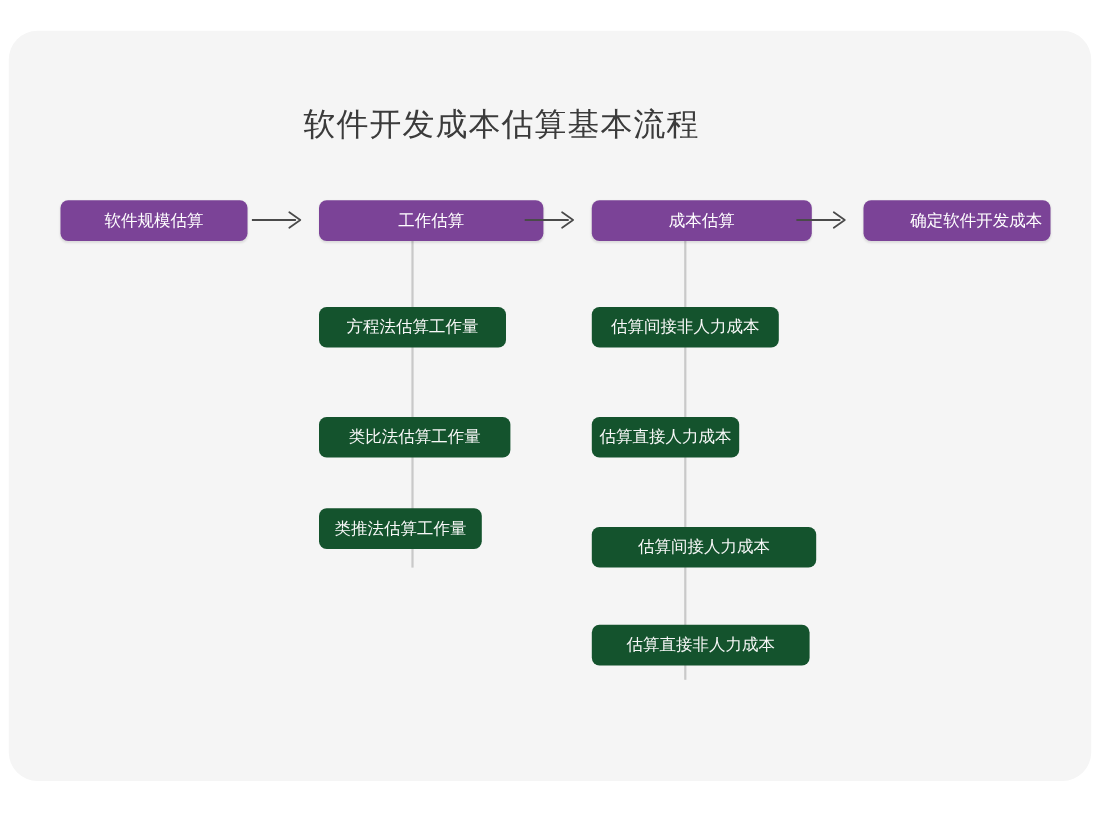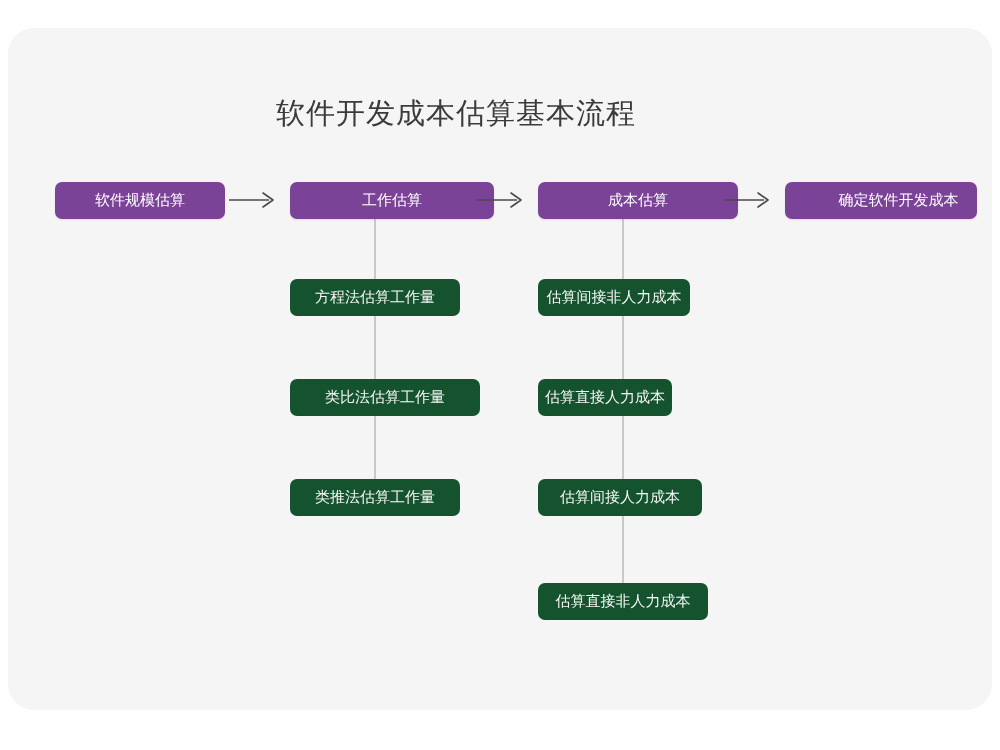--- a/index.html
+++ b/index.html
@@ -103,21 +103,21 @@
   <div class="connector" style="left:374px; top:219px; height:297px;"></div>
 
   <div class="connector" style="left:622px; top:219px; height:399px;"></div>
 
   <div class="node primary" style="left:43px; top:182px; width:170px;margin-left:12px;">软件规模估算</div>
 
   <div class="node primary" style="left:290px; top:182px; width:204px;">工作估算</div>
 
   <div class="node primary" style="left:538px; top:182px; width:200px;">成本估算</div>
 
-  <div class="node primary" style="left:785px; top:182px; width:192px;padding-left:35px;">确定软件开发成本</div>
+  <div class="node primary" style="left:785px; top:182px; width:170px;padding-left:35px;">确定软件开发成本</div>
 
   <div class="arrow" style="left:225px; top:189px; width:55px;">
     <svg width="52" height="20" viewBox="0 0 52 20" aria-hidden="true">
       <path d="M2 10 L42 10" stroke="#4a4a4a" stroke-width="1.6" fill="none"></path>
       <path d="M36 3 L46 10 L36 17" stroke="#4a4a4a" stroke-width="1.6" fill="none" stroke-linecap="round" stroke-linejoin="round"></path>
     </svg>
   </div>
 
   <div class="arrow" style="left:473px; top:189px; width:55px;">
     <svg width="52" height="20" viewBox="0 0 52 20" aria-hidden="true">
@@ -128,25 +128,25 @@
 
   <div class="arrow" style="left:720px; top:189px; width:55px;">
     <svg width="52" height="20" viewBox="0 0 52 20" aria-hidden="true">
       <path d="M2 10 L42 10" stroke="#4a4a4a" stroke-width="1.6" fill="none"></path>
       <path d="M36 3 L46 10 L36 17" stroke="#4a4a4a" stroke-width="1.6" fill="none" stroke-linecap="round" stroke-linejoin="round"></path>
     </svg>
   </div>
 
   <div class="node secondary" style="left:290px; top:279px; width:170px;">方程法估算工作量</div>
 
-  <div class="node secondary" style="left:290px; top:379px; width:190px;">类比法估算工作量</div>
+  <div class="node secondary" style="left:290px; top:379px; width:174px;">类比法估算工作量</div>
 
-  <div class="node secondary" style="left:290px; top:479px; width:170px;">类推法估算工作量</div>
+  <div class="node secondary" style="left:290px; top:462px; width:148px;">类推法估算工作量</div>
 
-  <div class="node secondary" style="left:538px; top:279px; width:152px;">估算间接非人力成本</div>
+  <div class="node secondary" style="left:538px; top:279px; width:170px;">估算间接非人力成本</div>
 
   <div class="node secondary" style="left:538px; top:379px; width:134px;">估算直接人力成本</div>
 
-  <div class="node secondary" style="left:538px; top:479px; width:164px;">估算间接人力成本</div>
+  <div class="node secondary" style="left:538px; top:479px; width:204px;">估算间接人力成本</div>
 
-  <div class="node secondary" style="left:538px; top:583px; width:170px;">估算直接非人力成本</div>
+  <div class="node secondary" style="left:538px; top:568px; width:198px;">估算直接非人力成本</div>
 
 </div>
 
 </body></html>

